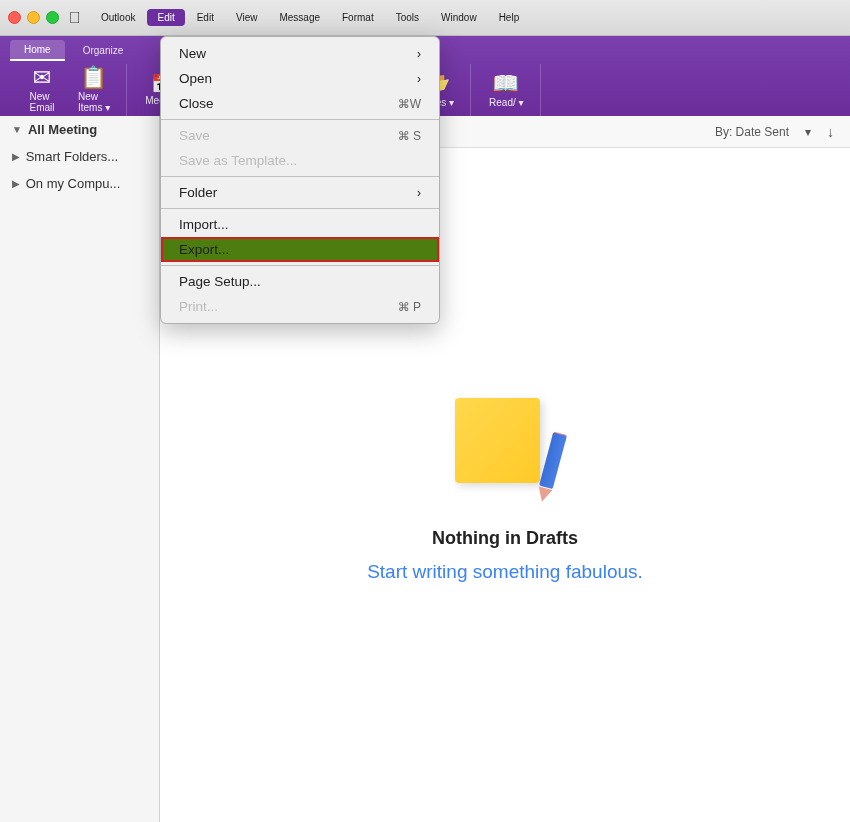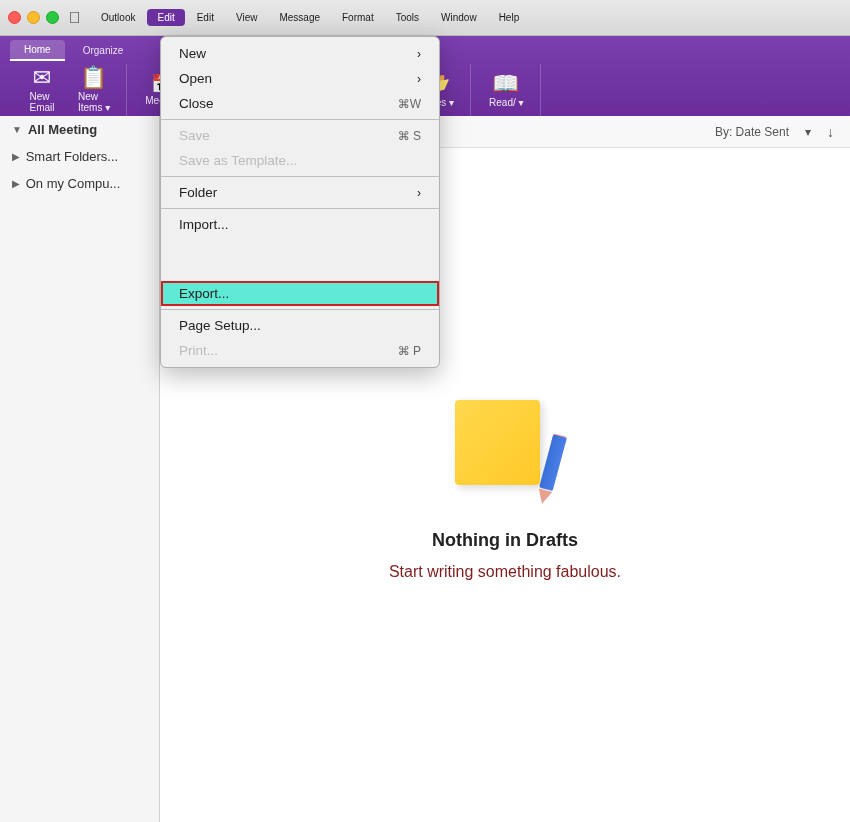--- a/index.html
+++ b/index.html
@@ -219,22 +219,22 @@
       top: -1px;
       left: 2px;
     }
     .empty-title {
       font-size: 18px;
       font-weight: 600;
       color: #222;
       margin-top: 8px;
     }
     .empty-subtitle {
-      font-size: 16px;
-      color: #7f1d1d;
+      font-size: 19px;
+      color: #3b82f6;
     }
     .dropdown-menu {
       position: absolute;
       top: 36px;
       left: 160px;
       width: 280px;
       background: #f0f0f0;
       border: 1px solid #b0b0b0;
       border-radius: 6px;
       box-shadow: 0 8px 24px rgba(0,0,0,0.25);
@@ -246,24 +246,23 @@
       display: flex;
       align-items: center;
       justify-content: space-between;
       padding: 5px 18px;
       font-size: 13.5px;
       color: #222;
       cursor: pointer;
     }
     .menu-item.disabled { color: #bbb; cursor: default; }
     .menu-item.highlighted {
-      background: #5eead4;
+      background: #4d7c0f;
       outline: 2px solid #cc2222;
       outline-offset: -2px;
-      margin-top: 44px;
     }
     .menu-shortcut {
       color: #666;
       font-size: 12px;
     }
     .menu-arrow { font-size: 12px; }
     .menu-divider {
       height: 1px;
       background: #c0c0c0;
       margin: 3px 0;

